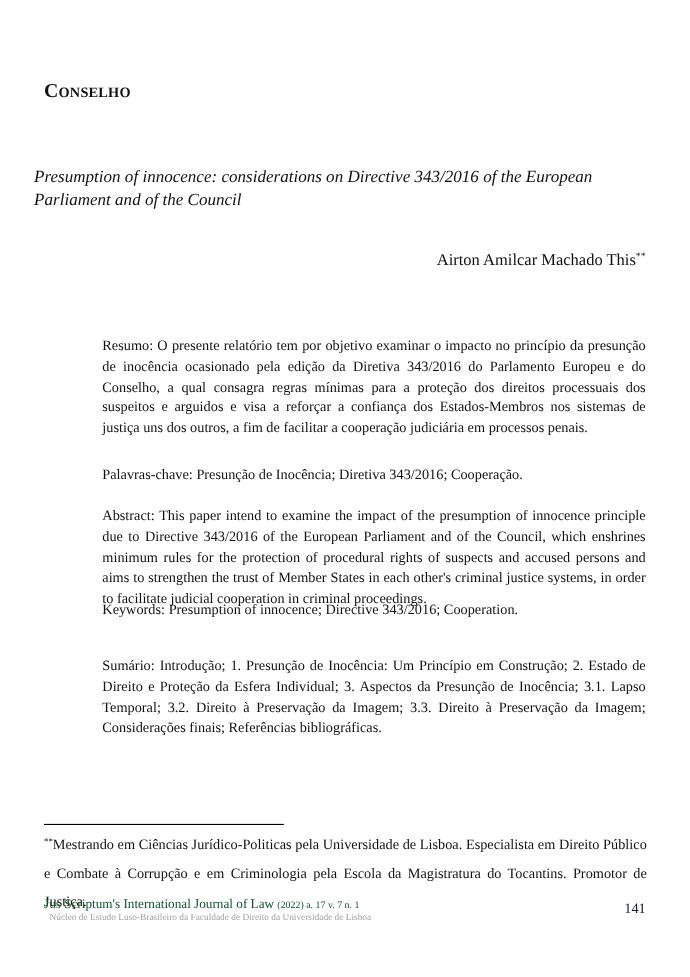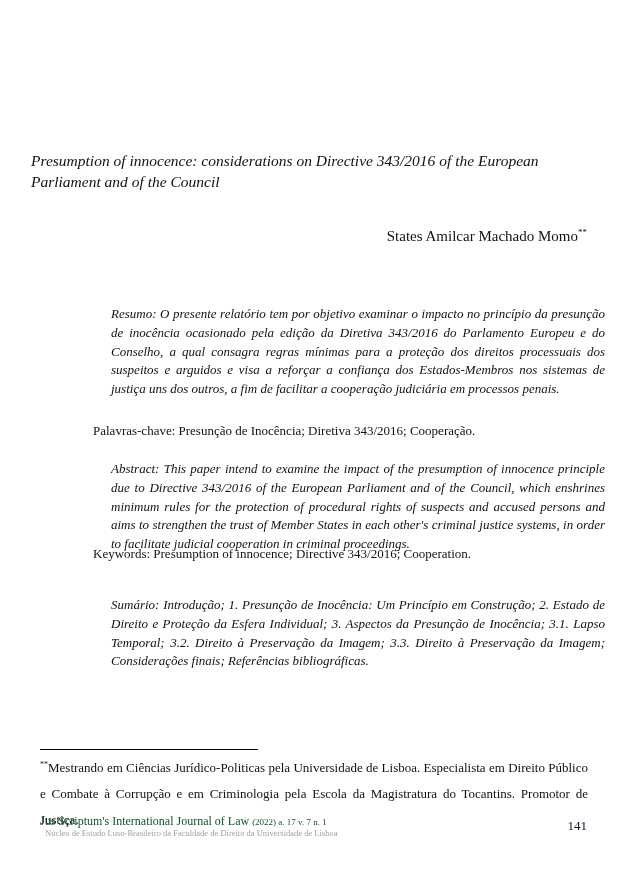--- a/index.html
+++ b/index.html
@@ -9,47 +9,48 @@
            font-size: 18px; font-weight: bold; line-height: 24px;
            font-variant: small-caps; text-align: justify; text-align-last: left;
            letter-spacing: 0.2px; word-spacing: 6px; }
   .title .line { display: block; text-align: justify; text-align-last: justify; }
   .title .line.last { text-align-last: left; }
   .subtitle { position: absolute; left: 31px; top: 150px; width: 560px;
               font-size: 15.5px; font-style: italic; line-height: 21px; }
   .author { position: absolute; right: 40px; top: 227px;
             font-size: 15px; white-space: nowrap; }
   .author sup { font-size: 9px; vertical-align: 6px; }
-  .block { position: absolute; left: 111px; width: 494px; font-size: 13px; line-height: 18.8px;
-           text-align: justify; font-style: italic; }
+  .block { position: absolute; left: 93px; width: 494px; font-size: 13px; line-height: 18.8px;
+           text-align: justify; }
   .resumo { top: 305px; }
   .kw { position: absolute; left: 93px; font-size: 13px; white-space: nowrap; }
   .kw1 { top: 423px; }
   .abstract { top: 460px; }
   .kw2 { top: 546px; }
   .sumario { top: 596px; }
   .fn-rule { position: absolute; left: 40px; top: 749px; width: 218px; height: 1px; background: #000; }
   .footnote { position: absolute; left: 40px; top: 752px; width: 548px; font-size: 13px;
               line-height: 26px; text-align: justify; }
   .footnote sup { font-size: 8px; vertical-align: 5px; }
   .journal { position: absolute; left: 40px; top: 814px; font-size: 12px; color: #14532d; white-space: nowrap; }
   .journal .small { font-size: 9px; }
   .inst { position: absolute; left: 24px; top: 828px; font-size: 8.5px; color: #a0a0a0; white-space: nowrap; margin-left: 21px; }
   .pageno { position: absolute; right: 40px; top: 818px; font-size: 13px; color: #0f172a; }
 </style>
 </head>
 <body>
 
 <div class="title">
+  <span class="line last">Conselho</span>
 </div>
 
 <div class="subtitle">Presumption of innocence: considerations on Directive 343/2016 of the European Parliament and of the Council</div>
 
 <div class="author">
-  <span>States Amilcar Machado Momo</span><sup>**</sup>
+  <span>Airton Amilcar Machado This</span><sup>**</sup>
 </div>
 
 <div class="block resumo">Resumo: O presente relatório tem por objetivo examinar o impacto no princípio da presunção de inocência ocasionado pela edição da Diretiva 343/2016 do Parlamento Europeu e do Conselho, a qual consagra regras mínimas para a proteção dos direitos processuais dos suspeitos e arguidos e visa a reforçar a confiança dos Estados-Membros nos sistemas de justiça uns dos outros, a fim de facilitar a cooperação judiciária em processos penais.</div>
 <div class="kw kw1">Palavras-chave: Presunção de Inocência; Diretiva 343/2016; Cooperação.</div>
 
 <div class="block abstract">Abstract: This paper intend to examine the impact of the presumption of innocence principle due to Directive 343/2016 of the European Parliament and of the Council, which enshrines minimum rules for the protection of procedural rights of suspects and accused persons and aims to strengthen the trust of Member States in each other's criminal justice systems, in order to facilitate judicial cooperation in criminal proceedings.</div>
 <div class="kw kw2">Keywords: Presumption of innocence; Directive 343/2016; Cooperation.</div>
 
 <div class="block sumario">Sumário: Introdução; 1. Presunção de Inocência: Um Princípio em Construção; 2. Estado de Direito e Proteção da Esfera Individual; 3. Aspectos da Presunção de Inocência; 3.1. Lapso Temporal; 3.2. Direito à Preservação da Imagem; 3.3. Direito à Preservação da Imagem; Considerações finais; Referências bibliográficas.</div>
 

